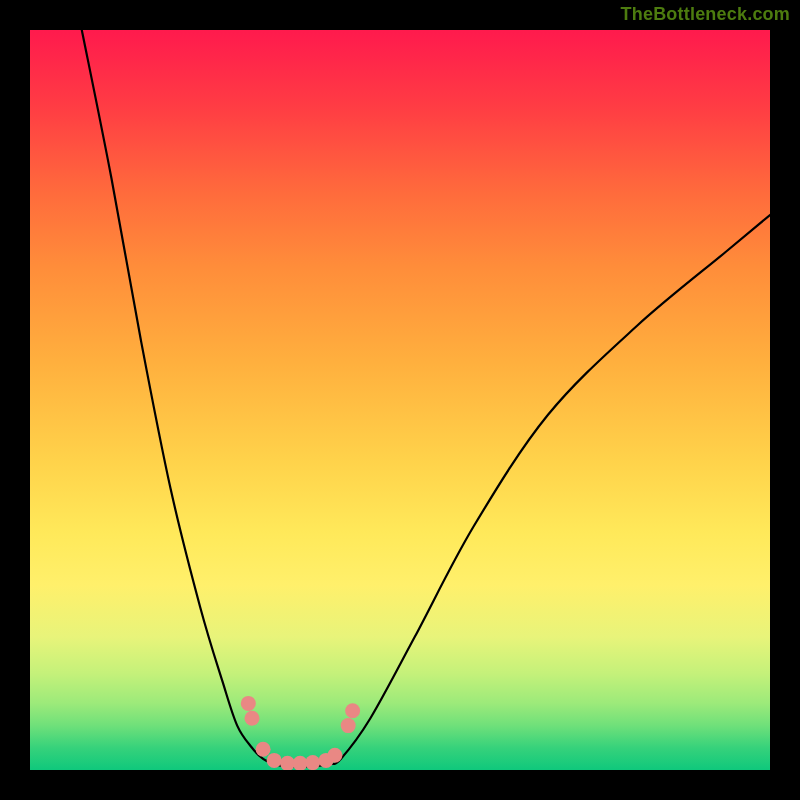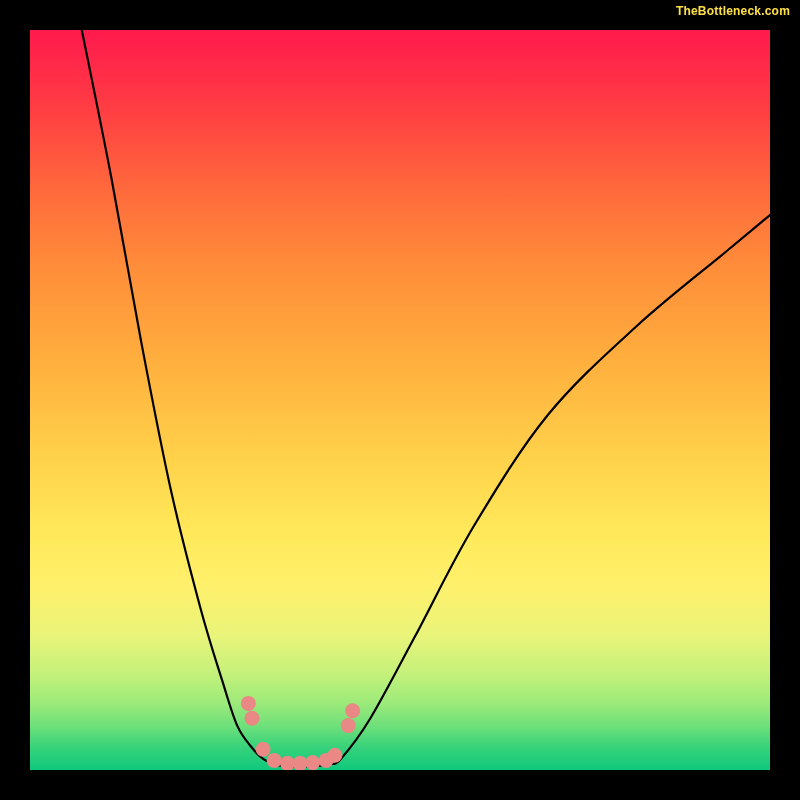--- a/index.html
+++ b/index.html
@@ -62,23 +62,23 @@
   }
   .curve circle.dot {
     fill: #e98884;
     stroke: none;
   }
   .watermark {
     position: absolute;
     top: 4px;
     right: 10px;
     font-family: Arial, Helvetica, sans-serif;
-    font-size: 12px;
+    font-size: 18px;
     font-weight: 600;
-    color: #fde047;
+    color: #4d7c0f;
     letter-spacing: 0.2px;
     user-select: none;
   }
 </style>
 </head>
 <body>
 
 <div class="stage">
   <div class="plot-area">
     <div class="gradient"></div>

